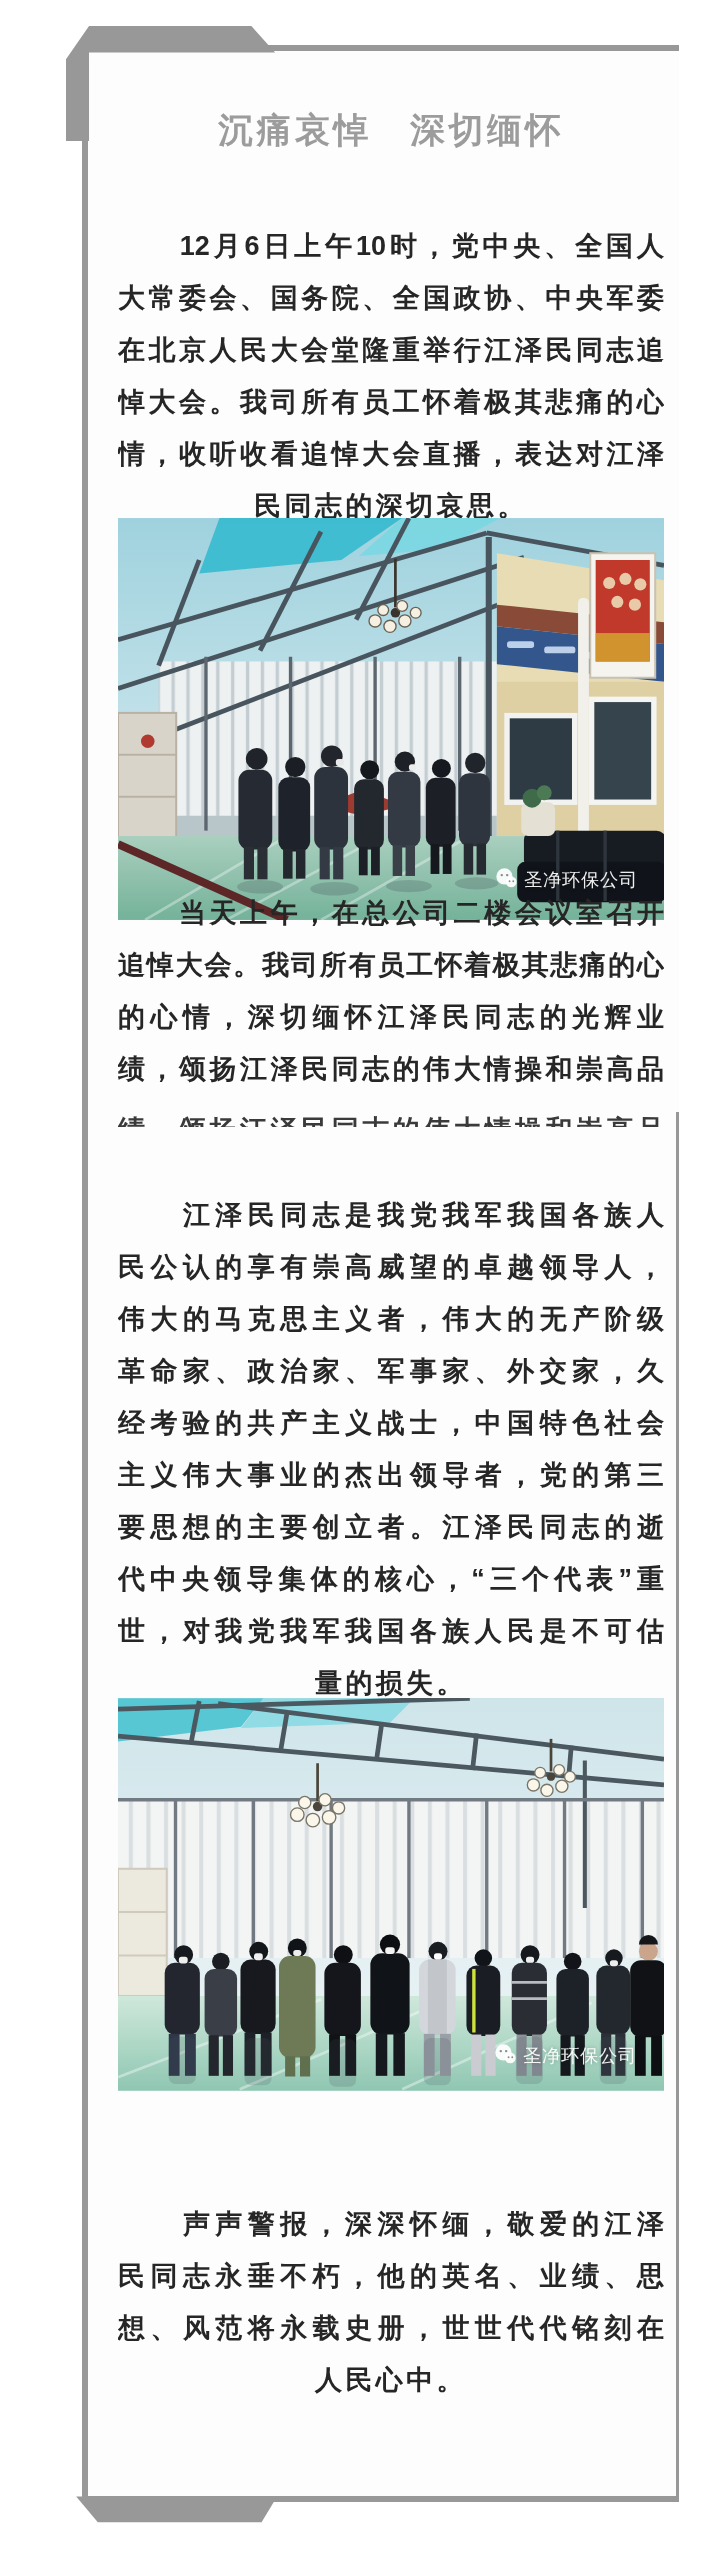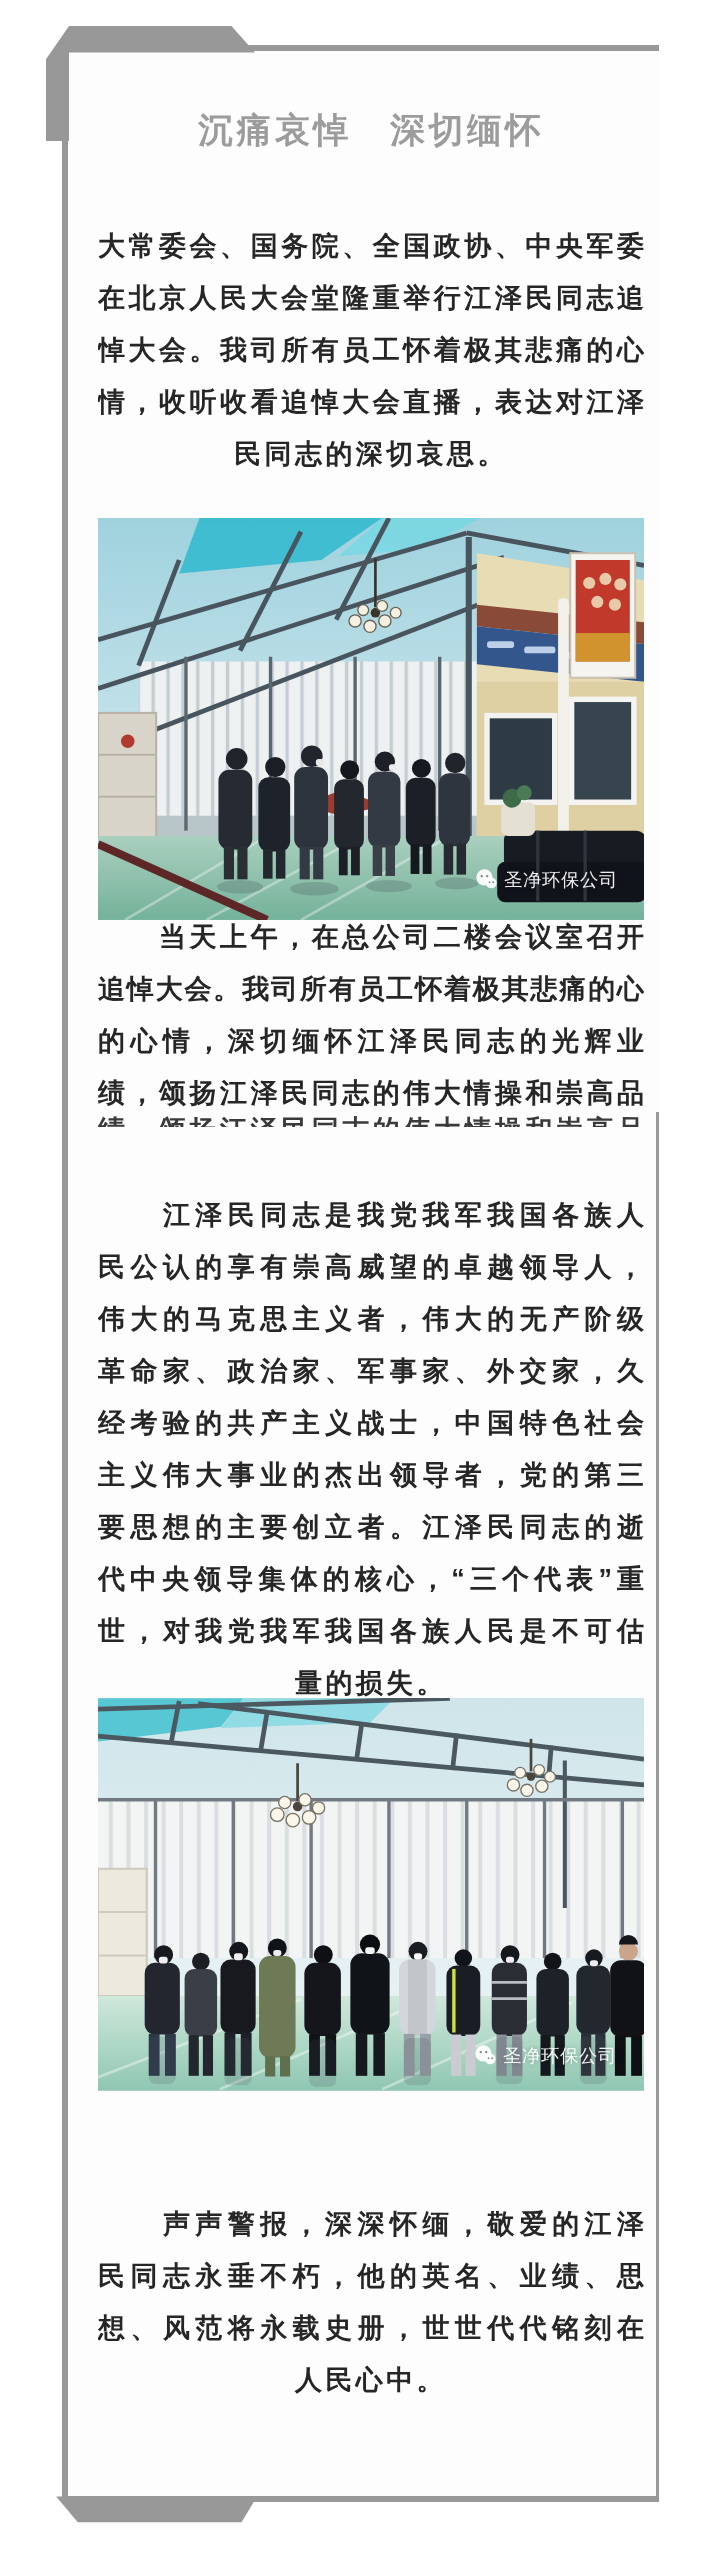--- a/index.html
+++ b/index.html
@@ -1,51 +1,51 @@
 <!DOCTYPE html>
 <html style="font-size:10.8px"><head>
 <meta charset="utf-8">
 <style>
   html,body{margin:0;padding:0;background:#ffffff;}
   #canvas{position:relative;width:659px;height:2576px;background:#ffffff;overflow:hidden;
-          font-family:"Liberation Sans","DejaVu Sans",sans-serif;}
+          font-family:"Liberation Sans","DejaVu Sans",sans-serif;margin-left:20px;}
   
   .page{position:absolute;background:#fdfdfd;box-sizing:border-box;}
   #page1{left:62px;top:45px;width:610px;height:1067px;
          border:6.1px solid #989898;border-bottom:none;}
   #page2{left:62px;top:1112px;width:600px;height:1390px;
          border:6.1px solid #989898;border-top:none;}
   
   #frame-svg{position:absolute;left:0;top:0;z-index:5;}
   
   #title{position:absolute;left:98px;top:108px;width:546px;height:43px;line-height:43px;
          z-index:10;text-align:center;font-size:35px;font-weight:bold;color:#9c9c9c;
          letter-spacing:3.4px;white-space:nowrap;}
   
   .para{position:absolute;left:98px;width:546px;z-index:10;color:#262626;font-weight:600;}
   .tline{height:52px;line-height:52px;font-size:27px;white-space:nowrap;overflow:visible;}
   .tline.j{text-align:justify;text-align-last:justify;white-space:normal;
            word-break:keep-all;overflow:hidden;}
   .tline.e{text-align:center;letter-spacing:3.4px;}
   #para-1{top:220px;}
-  #para-2{top:911px;font-family:Liberation Serif, serif;}
+  #para-2{top:887px;font-family:Liberation Serif, serif;}
   #para-2-cont{top:1145px;}
   #para-3{top:1189px;}
   #para-4{top:2094px;}
   #para-5{top:2198px;}
   
   #ghost-line{position:absolute;left:98px;top:1115px;width:546px;height:12.2px;overflow:hidden;
               z-index:11;color:#3a3a3a;font-weight:600;}
   #ghost-line .inner{line-height:30px;font-size:27px;text-align:justify;text-align-last:justify;}
   
   .photo{position:absolute;left:98px;z-index:10;overflow:hidden;background:#c9dde2;}
   #photo-1{top:518px;width:546px;height:402px;}
   #photo-2{top:1698px;width:546px;height:393px;}
   .photo svg{display:block;}
-  .watermark{position:absolute;display:flex;align-items:center;gap:6.1px;
+  .watermark{position:absolute;display:flex;align-items:flex-start;gap:6.1px;
              color:rgba(255,255,255,0.93);font-size:18.3px;letter-spacing:0.7px;
              text-shadow:0 0 4.1px rgba(0,0,0,0.25);}
   #photo-1 .watermark{right:26px;bottom:28.4px;}
   #photo-2 .watermark{right:27px;bottom:23px;}
   .wm-icon{width:23px;height:23px;flex:0 0 auto;}
   
   #scrollbar-thumb{position:absolute;left:721px;top:2504px;width:2.7px;height:72px;
                    background:#d4d4d4;border-radius:1.4px;z-index:20;}
 </style>
 </head>
@@ -57,20 +57,21 @@
     <polygon points="68,208 68,87 102,38 342,38 377,77 102,77 102,208" fill="#989898"></polygon>
     <polygon points="83,3689 380,3689 357,3727 115,3727" fill="#989898"></polygon>
   </svg>
 
   <div class="page" id="page1"></div>
   <div class="page" id="page2"></div>
 
   <div id="title">沉痛哀悼　深切缅怀</div>
 
   <div class="para" id="para-1">
+      <div class="tline j">　　12月6日上午10时，党中央、全国人</div>
       <div class="tline j">大常委会、国务院、全国政协、中央军委</div>
       <div class="tline j">在北京人民大会堂隆重举行江泽民同志追</div>
       <div class="tline j">悼大会。我司所有员工怀着极其悲痛的心</div>
       <div class="tline j">情，收听收看追悼大会直播，表达对江泽</div>
       <div class="tline e">民同志的深切哀思。</div>
     </div>
 
   <div class="photo" id="photo-1">
     <svg width="546" height="402" viewBox="0 0 807 594">
       <defs>

